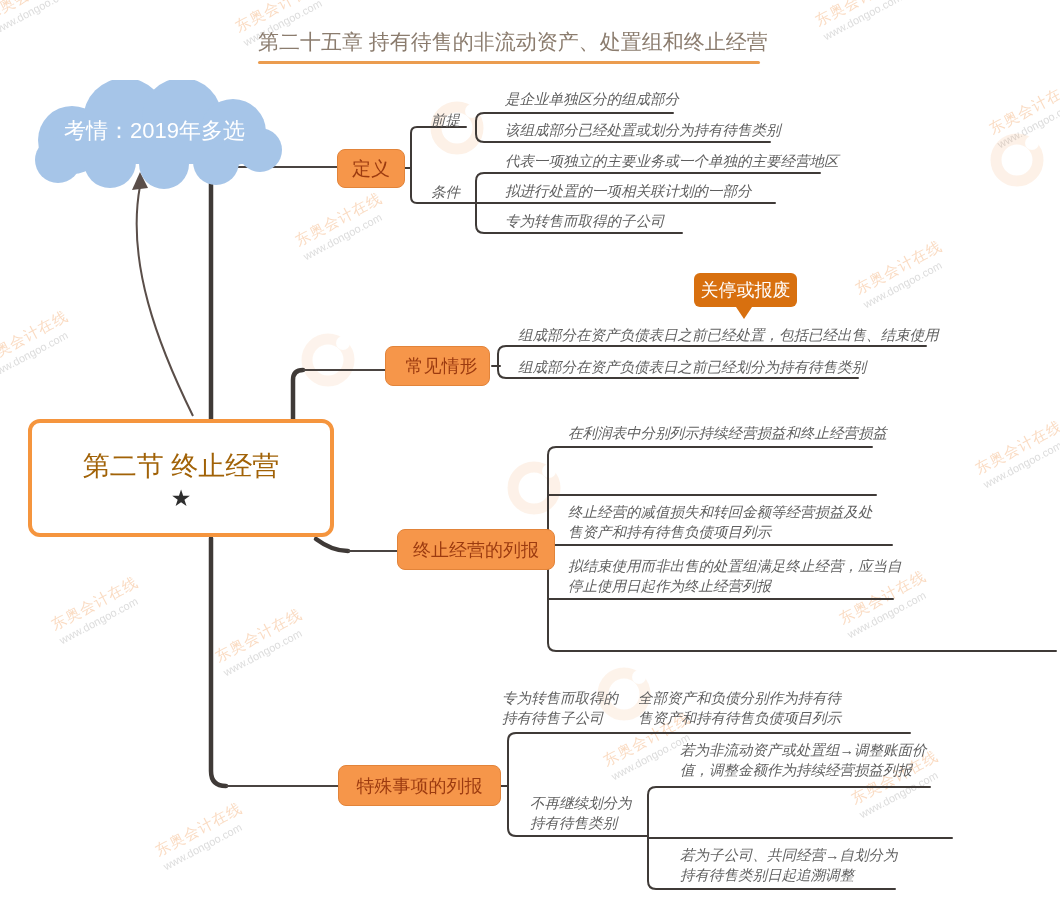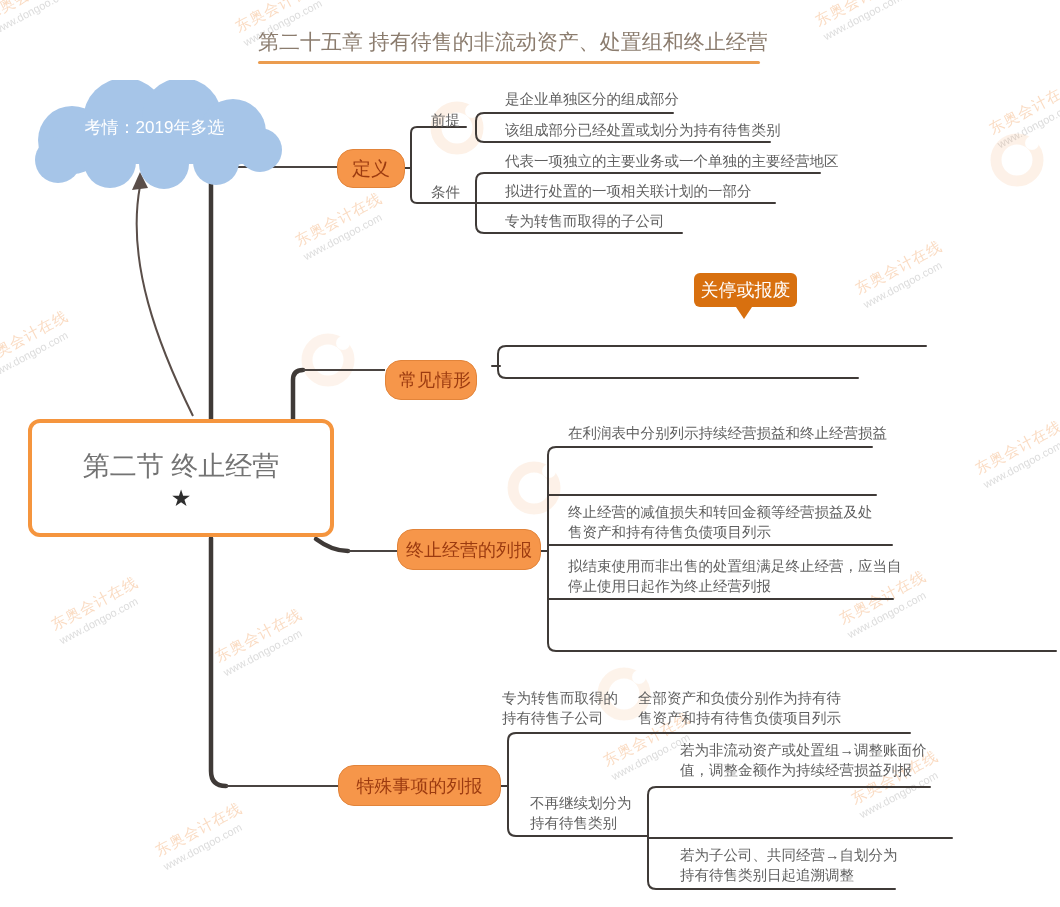--- a/index.html
+++ b/index.html
@@ -17,49 +17,49 @@
 
   
   .title{position:absolute;left:258px;top:28px;width:502px;text-align:center;
          font-size:21px;color:#8b7c6e;z-index:2;white-space:nowrap;}
   .title-rule{position:absolute;left:258px;top:61px;width:502px;height:3px;
          background:#eb9c4f;border-radius:2px;z-index:2;}
 
   
   .cloud{position:absolute;left:22px;top:80px;width:265px;height:110px;z-index:3;}
   .cloud-text{position:absolute;left:0;top:36px;width:100%;text-align:center;
-         color:#ffffff;font-size:17px;z-index:4;}
+         color:#ffffff;font-size:22px;z-index:4;}
 
   
   .central{position:absolute;left:28px;top:419px;width:306px;height:118px;background:#ffffff;
          border:4px solid #f5953e;border-radius:12px;box-sizing:border-box;z-index:3;
          display:flex;flex-direction:column;align-items:center;justify-content:center;gap:4px;}
-  .central .c-title{font-size:27px;color:#737373;}
+  .central .c-title{font-size:27px;color:#a16207;}
   .central .c-star{font-size:23px;color:#2e2e2e;line-height:20px;}
 
   
-  .bnode{position:absolute;background:#f6964a;border:1px solid #e2843a;border-radius:16px;
+  .bnode{position:absolute;background:#f6964a;border:1px solid #e2843a;border-radius:8px;
          color:#9c3b10;font-size:18px;display:flex;align-items:center;justify-content:center;
          box-sizing:border-box;z-index:3;white-space:nowrap;}
   .n-def{left:337px;top:149px;width:68px;height:39px;font-size:19px;}
-  .n-common{left:385px;top:360px;width:92px;height:40px;padding-left:8px;}
-  .n-pres{left:397px;top:529px;width:144px;height:41px;}
+  .n-common{left:385px;top:346px;width:105px;height:40px;padding-left:8px;}
+  .n-pres{left:397px;top:529px;width:158px;height:41px;}
   .n-special{left:338px;top:765px;width:163px;height:41px;}
 
   
   .callout{position:absolute;left:694px;top:273px;width:103px;height:34px;background:#d8700f;
          border-radius:6px;color:#ffffff;font-size:18px;display:flex;align-items:center;
          justify-content:center;z-index:3;}
   .callout .tip{position:absolute;left:42px;top:100%;width:0;height:0;
          border-left:8px solid transparent;border-right:8px solid transparent;
          border-top:12px solid #d8700f;}
 
   
   .leaf,.glabel{position:absolute;font-size:14.5px;color:#5f5f5f;line-height:20px;
-         white-space:pre;z-index:2;}
+         white-space:pre;z-index:2;font-style:italic;}
 </style>
 </head>
 <body>
 
 <div class="stage">
 
   <div class="wm" style="left:-18px;top:8px">
       <div class="wm-brand">东奥会计在线</div>
       <div class="wm-site">www.dongoo.com</div>
     </div>
@@ -231,20 +231,22 @@
   </div>
 
   <div class="glabel" style="left:431px;top:110px">前提</div>
   <div class="glabel" style="left:431px;top:182px">条件</div>
   <div class="leaf" style="left:505px;top:89px">是企业单独区分的组成部分</div>
   <div class="leaf" style="left:505px;top:151px">代表一项独立的主要业务或一个单独的主要经营地区</div>
   <div class="leaf" style="left:505px;top:120px">该组成部分已经处置或划分为持有待售类别</div>
   <div class="leaf" style="left:505px;top:181px">拟进行处置的一项相关联计划的一部分</div>
   <div class="leaf" style="left:505px;top:211px">专为转售而取得的子公司</div>
 
+  <div class="leaf" style="left:518px;top:325px">组成部分在资产负债表日之前已经处置，包括已经出售、结束使用</div>
+  <div class="leaf" style="left:518px;top:357px">组成部分在资产负债表日之前已经划分为持有待售类别</div>
 
   <div class="leaf" style="left:568px;top:423px">在利润表中分别列示持续经营损益和终止经营损益</div>
   <div class="leaf" style="left:568px;top:502px">终止经营的减值损失和转回金额等经营损益及处
 售资产和持有待售负债项目列示</div>
   <div class="leaf" style="left:568px;top:556px">拟结束使用而非出售的处置组满足终止经营，应当自
 停止使用日起作为终止经营列报</div>
 
   <div class="glabel" style="left:502px;top:688px">专为转售而取得的
 持有待售子公司</div>
   <div class="leaf" style="left:638px;top:688px">全部资产和负债分别作为持有待

